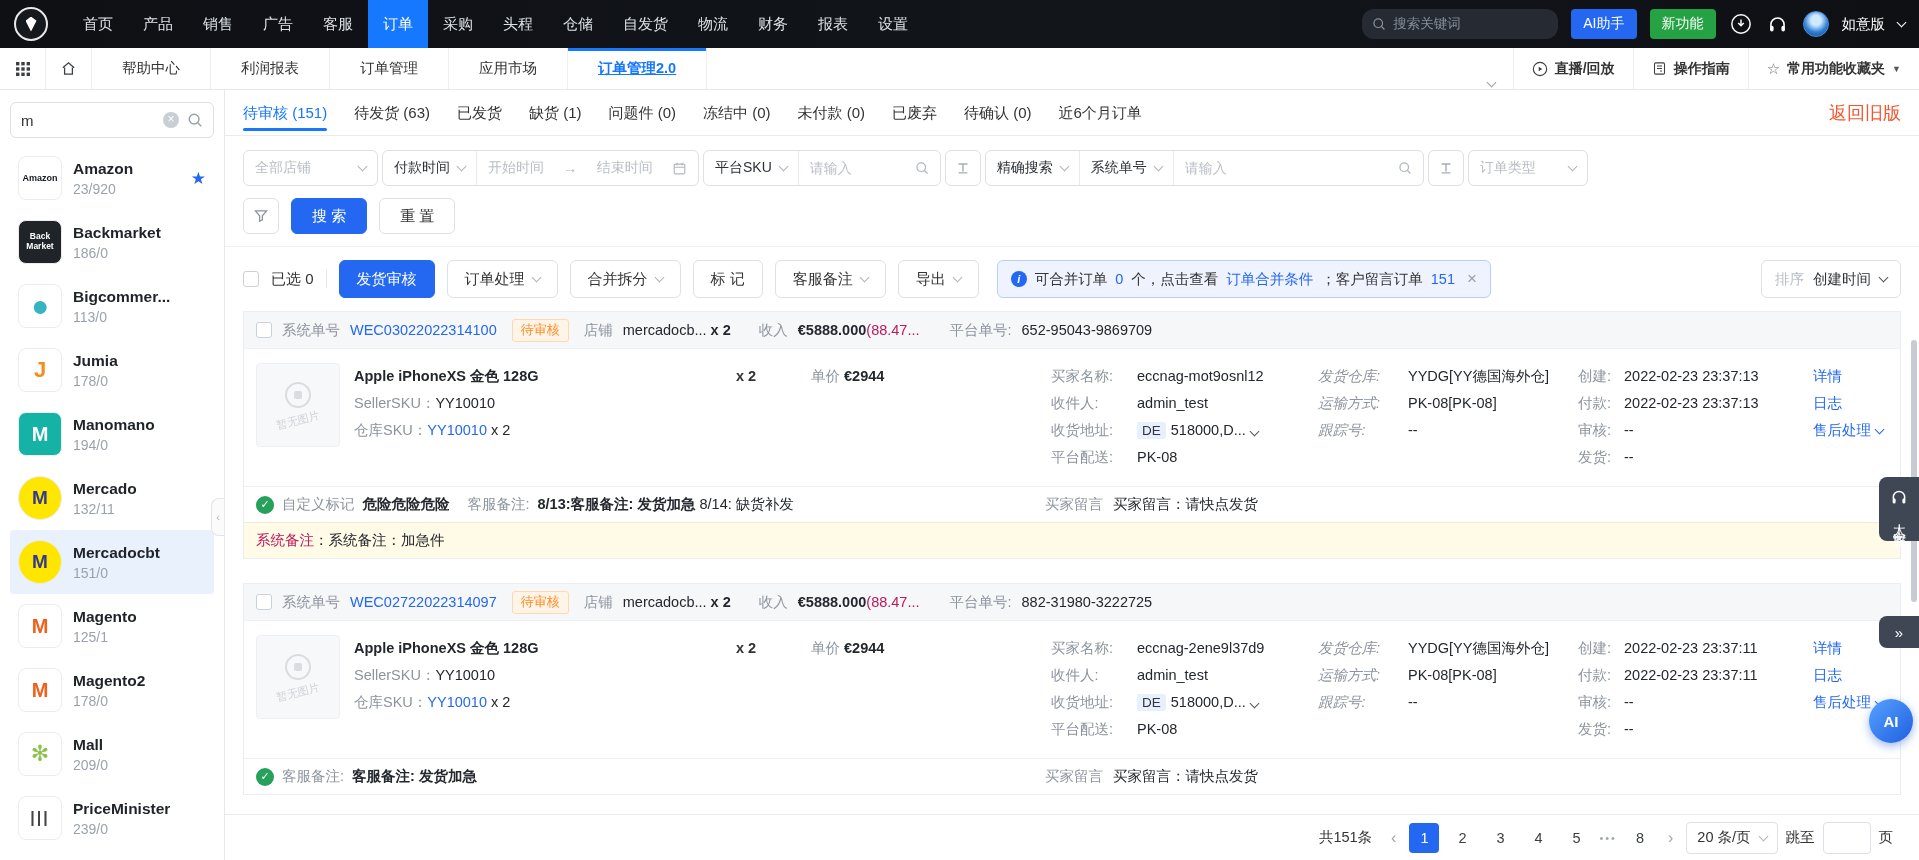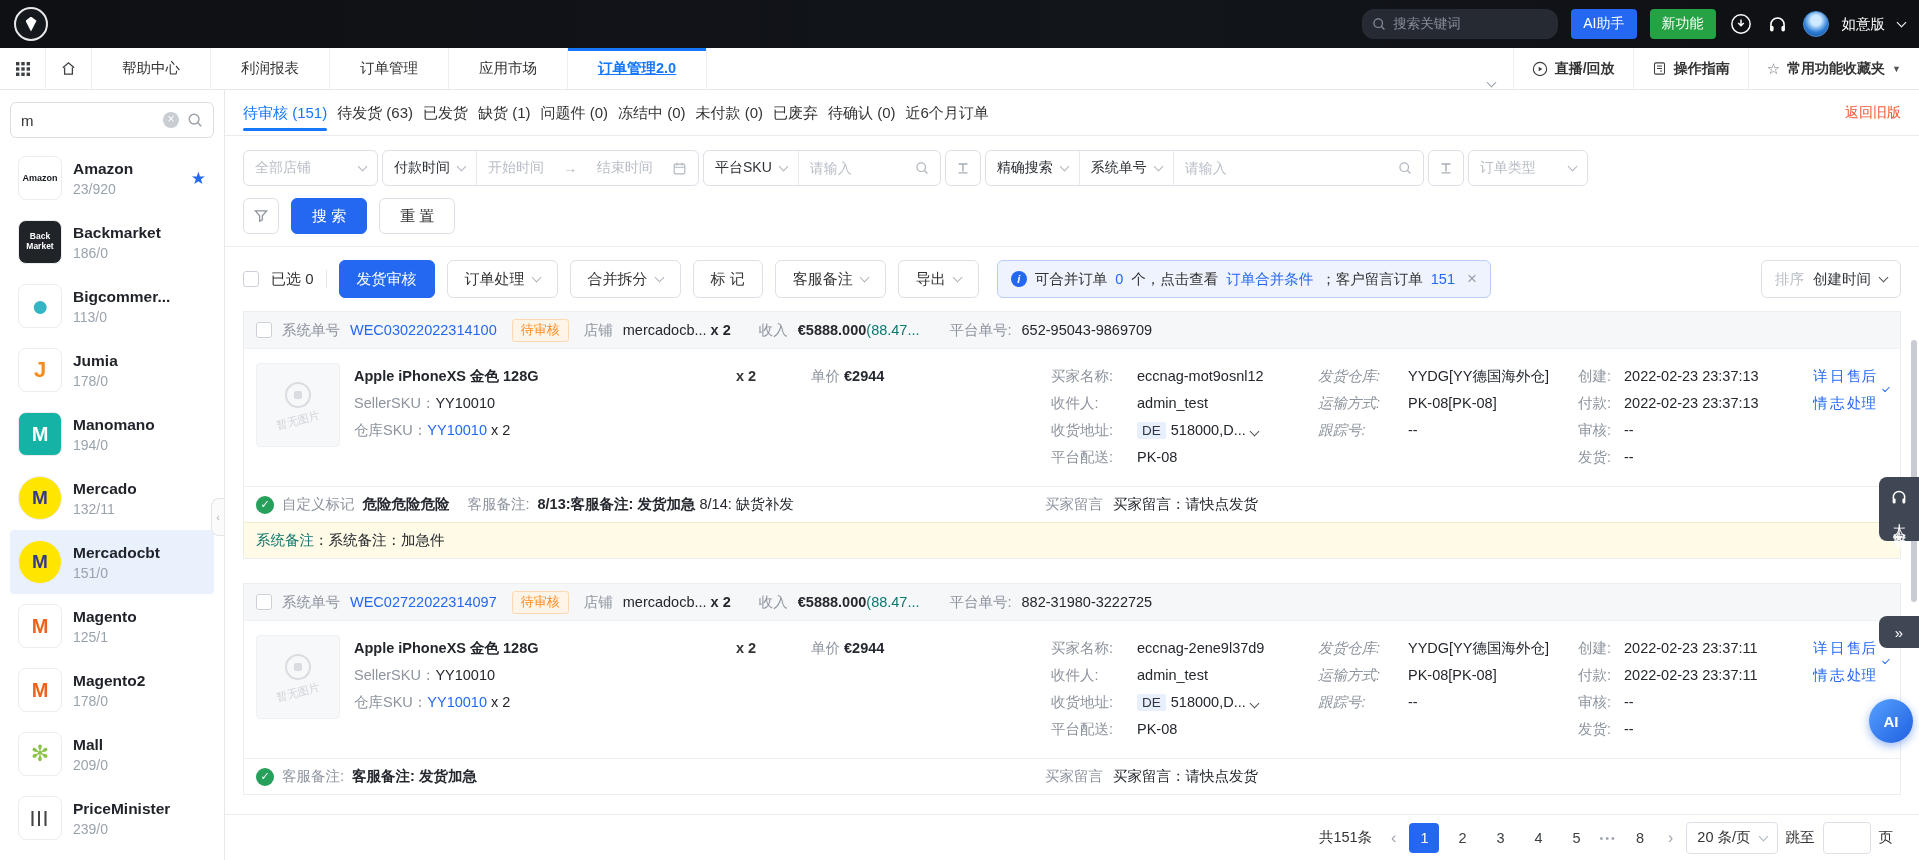--- a/index.html
+++ b/index.html
@@ -49,25 +49,25 @@
   .shop-item.selected { background:#e9f1fd; }
   .shop-logo { width:44px; height:44px; flex:none; border:1px solid #ececec; border-radius:8px; display:flex; align-items:center; justify-content:center; text-align:center; overflow:hidden; }
   .shop-meta { min-width:0; }
   .shop-name { font-size:15.5px; font-weight:bold; color:#1f2329; white-space:nowrap; overflow:hidden; text-overflow:ellipsis; }
   .shop-count { font-size:14px; color:#9aa3ad; margin-top:3px; }
   .fav-star { margin-left:auto; color:#2468f2; font-size:17px; }
   .collapse-handle { position:absolute; right:0; top:408px; width:13px; height:38px; background:#fbfbfc; border:1px solid #e3e5e8; border-right:none; border-radius:8px 0 0 8px; display:flex; align-items:center; justify-content:center; color:#b0b4ba; font-size:11px; cursor:pointer; }
 
   
   .main { flex:1; position:relative; overflow:hidden; background:#fff; display:flex; flex-direction:column; }
-  .status-tabs { display:flex; align-items:center; gap:10px; padding:0 18px; height:46px; border-bottom:1px solid #e9ebee; font-size:15px; flex:none; }
+  .status-tabs { display:flex; align-items:center; gap:27px; padding:0 18px; height:46px; border-bottom:1px solid #e9ebee; font-size:15px; flex:none; }
   .stab { position:relative; line-height:46px; height:46px; color:#333; cursor:pointer; white-space:nowrap; }
   .stab.active { color:#1677ff; }
   .stab.active::after { content:''; position:absolute; left:0; right:0; bottom:5px; height:2.5px; background:#1677ff; border-radius:2px; }
-  .back-old { margin-left:auto; color:#f2552b; font-size:14px; cursor:pointer; }
+  .back-old { margin-left:auto; color:#f2552b; font-size:18px; cursor:pointer; }
 
   .filter-section { padding:14px 18px 12px; border-bottom:1px solid #edeff2; flex:none; }
   .filter-row { display:flex; gap:4px; align-items:center; }
   .ctl { height:36px; border:1px solid #dde0e6; border-radius:6px; display:flex; align-items:stretch; background:#fff; font-size:14px; cursor:pointer; }
   .seg { display:flex; align-items:center; gap:8px; padding:0 11px; }
   .seg + .seg { border-left:1px solid #e7eaee; }
   .ph { color:#b9bec7; }
   .dark { color:#2e3238; }
   .ctl .chev, .icon-gray { color:#b0b6bd; }
   .ctl input { border:none; outline:none; font-family:inherit; font-size:14px; color:#333; background:transparent; }
@@ -93,36 +93,36 @@
   
   .orders { flex:1; padding:0 18px; overflow:hidden; }
   .order-card { border:1px solid #ebedf0; margin-bottom:24px; background:#fff; }
   .oc-header { height:36px; background:#f6f7f9; display:flex; align-items:center; gap:10px; padding:0 12px; font-size:14.5px; white-space:nowrap; }
   .lbl { color:#8d949e; }
   .val { color:#24282e; }
   .bold { font-weight:bold; }
   .link { color:#2468f2; cursor:pointer; }
   .badge-audit { height:23px; padding:0 8px; border:1px solid #ffd9ad; background:#fff4e8; color:#ff8c21; border-radius:3px; font-size:13px; display:flex; align-items:center; margin:0 5px; }
   .ml18 { margin-left:18px; } .ml20 { margin-left:20px; }
-  .green { color:#0f766e; }
+  .green { color:#be185d; }
   .oc-body { display:grid; grid-template-columns:480px 75px 240px 267px 260px 235px 1fr; padding:14px 12px 15px; border-top:1px solid #eef0f2; font-size:14.5px; }
   .prod { display:flex; gap:14px; min-width:0; }
   .prod-img { width:84px; height:84px; flex:none; background:#f7f8fa; border:1px solid #eef0f2; border-radius:4px; display:flex; flex-direction:column; align-items:center; justify-content:center; gap:5px; }
   .cam { width:26px; height:26px; border:2px solid #d9dce1; border-radius:50%; display:flex; align-items:center; justify-content:center; }
   .cam::after { content:''; width:8px; height:8px; background:#d9dce1; border-radius:2px; }
   .noimg { font-size:11px; color:#cfd3d9; transform:rotate(-14deg); }
   .prod-info { line-height:27px; min-width:0; }
   .prod-title { font-weight:bold; color:#23272d; white-space:nowrap; }
   .qty-col, .price-col { line-height:27px; }
   .kv { display:flex; line-height:27px; white-space:nowrap; }
   .kv .lbl { flex:none; }
   .w86 { width:86px; } .w90 { width:90px;font-style:italic; } .w46 { width:46px; }
   .chip { background:#e8f0fd; color:#2f3640; padding:1px 5px; border-radius:2px; font-size:13.5px; margin-right:5px; }
   .addr-chev { color:#555; margin-left:5px; display:inline-block; }
-  .links-col { display:flex; flex-direction:row; line-height:27px; align-items:flex-start; }
+  .links-col { display:flex; flex-direction:column; line-height:27px; align-items:flex-start; }
   .links-col .with-chev { display:flex; align-items:center; gap:5px; }
   .tag-row { display:flex; align-items:center; padding:8px 12px; border-top:1px solid #eef0f2; font-size:14.5px; gap:8px; }
   .tag-left { display:flex; align-items:center; gap:8px; flex:1; min-width:0; white-space:nowrap; overflow:hidden; }
   .tag-right { width:843px; flex:none; display:flex; gap:10px; white-space:nowrap; overflow:hidden; }
   .tag-ic { width:18px; height:18px; border-radius:50%; background:#27a05c; color:#fff; font-size:11px; display:flex; align-items:center; justify-content:center; flex:none; }
   .note-row { background:#fffbe6; padding:8px 12px; border-top:1px solid #f3ecca; font-size:14.5px; display:flex; white-space:nowrap; }
 
   
   .list-footer { position:absolute; bottom:0; left:0; right:0; height:46px; background:#fff; border-top:1px solid #e9ebee; display:flex; align-items:center; justify-content:flex-end; gap:8px; padding:0 26px; font-size:14.5px; z-index:6; }
   .total { margin-right:6px; }
@@ -143,20 +143,36 @@
 </style>
 </head>
 <body>
 
 <div>
 
   <header class="topnav">
     <div class="logo">
         <div class="logo-core"></div>
       </div>
+    <nav class="nav-items">
+      <span class="nav-item">首页</span>
+      <span class="nav-item">产品</span>
+      <span class="nav-item">销售</span>
+      <span class="nav-item">广告</span>
+      <span class="nav-item">客服</span>
+      <span class="nav-item active">订单</span>
+      <span class="nav-item">采购</span>
+      <span class="nav-item">头程</span>
+      <span class="nav-item">仓储</span>
+      <span class="nav-item">自发货</span>
+      <span class="nav-item">物流</span>
+      <span class="nav-item">财务</span>
+      <span class="nav-item">报表</span>
+      <span class="nav-item">设置</span>
+    </nav>
     <div class="topnav-right">
       <div class="nav-search">
         <svg width="14" height="14" viewBox="0 0 18 18">
             <circle cx="8" cy="8" r="5.5" fill="none" stroke="#868e99" stroke-width="1.6"></circle>
             <path d="M12.2 12.2 16 16" stroke="#868e99" stroke-width="1.6"></path>
           </svg>
         <span class="ph">搜索关键词</span>
       </div>
       <button class="tbtn btn-ai-assist">AI助手</button>
       <button class="tbtn btn-new-feature">新功能</button>

